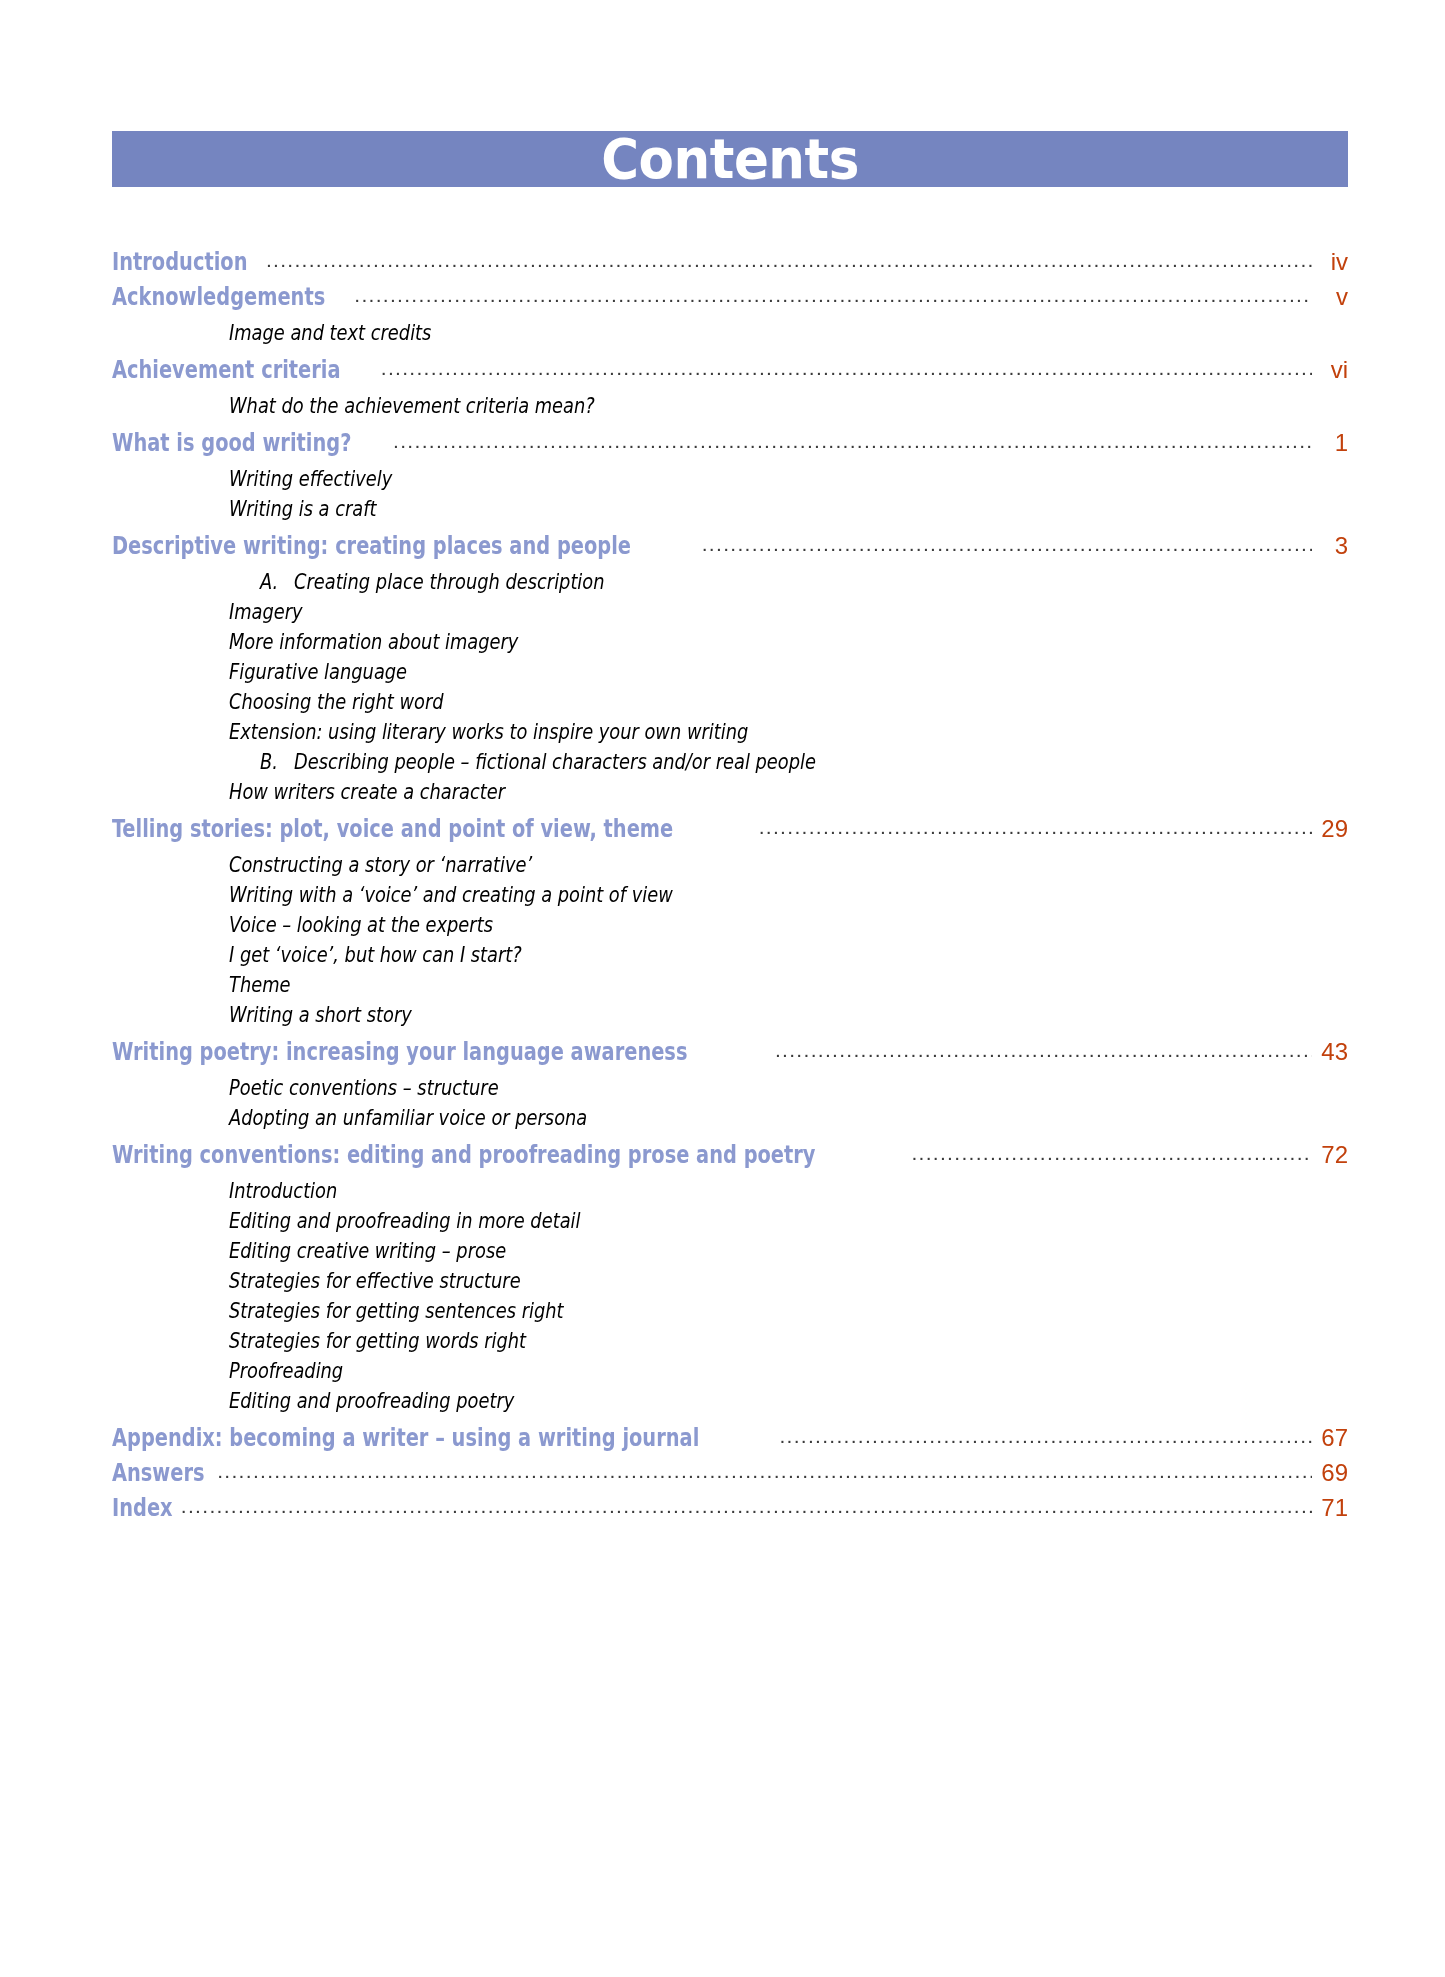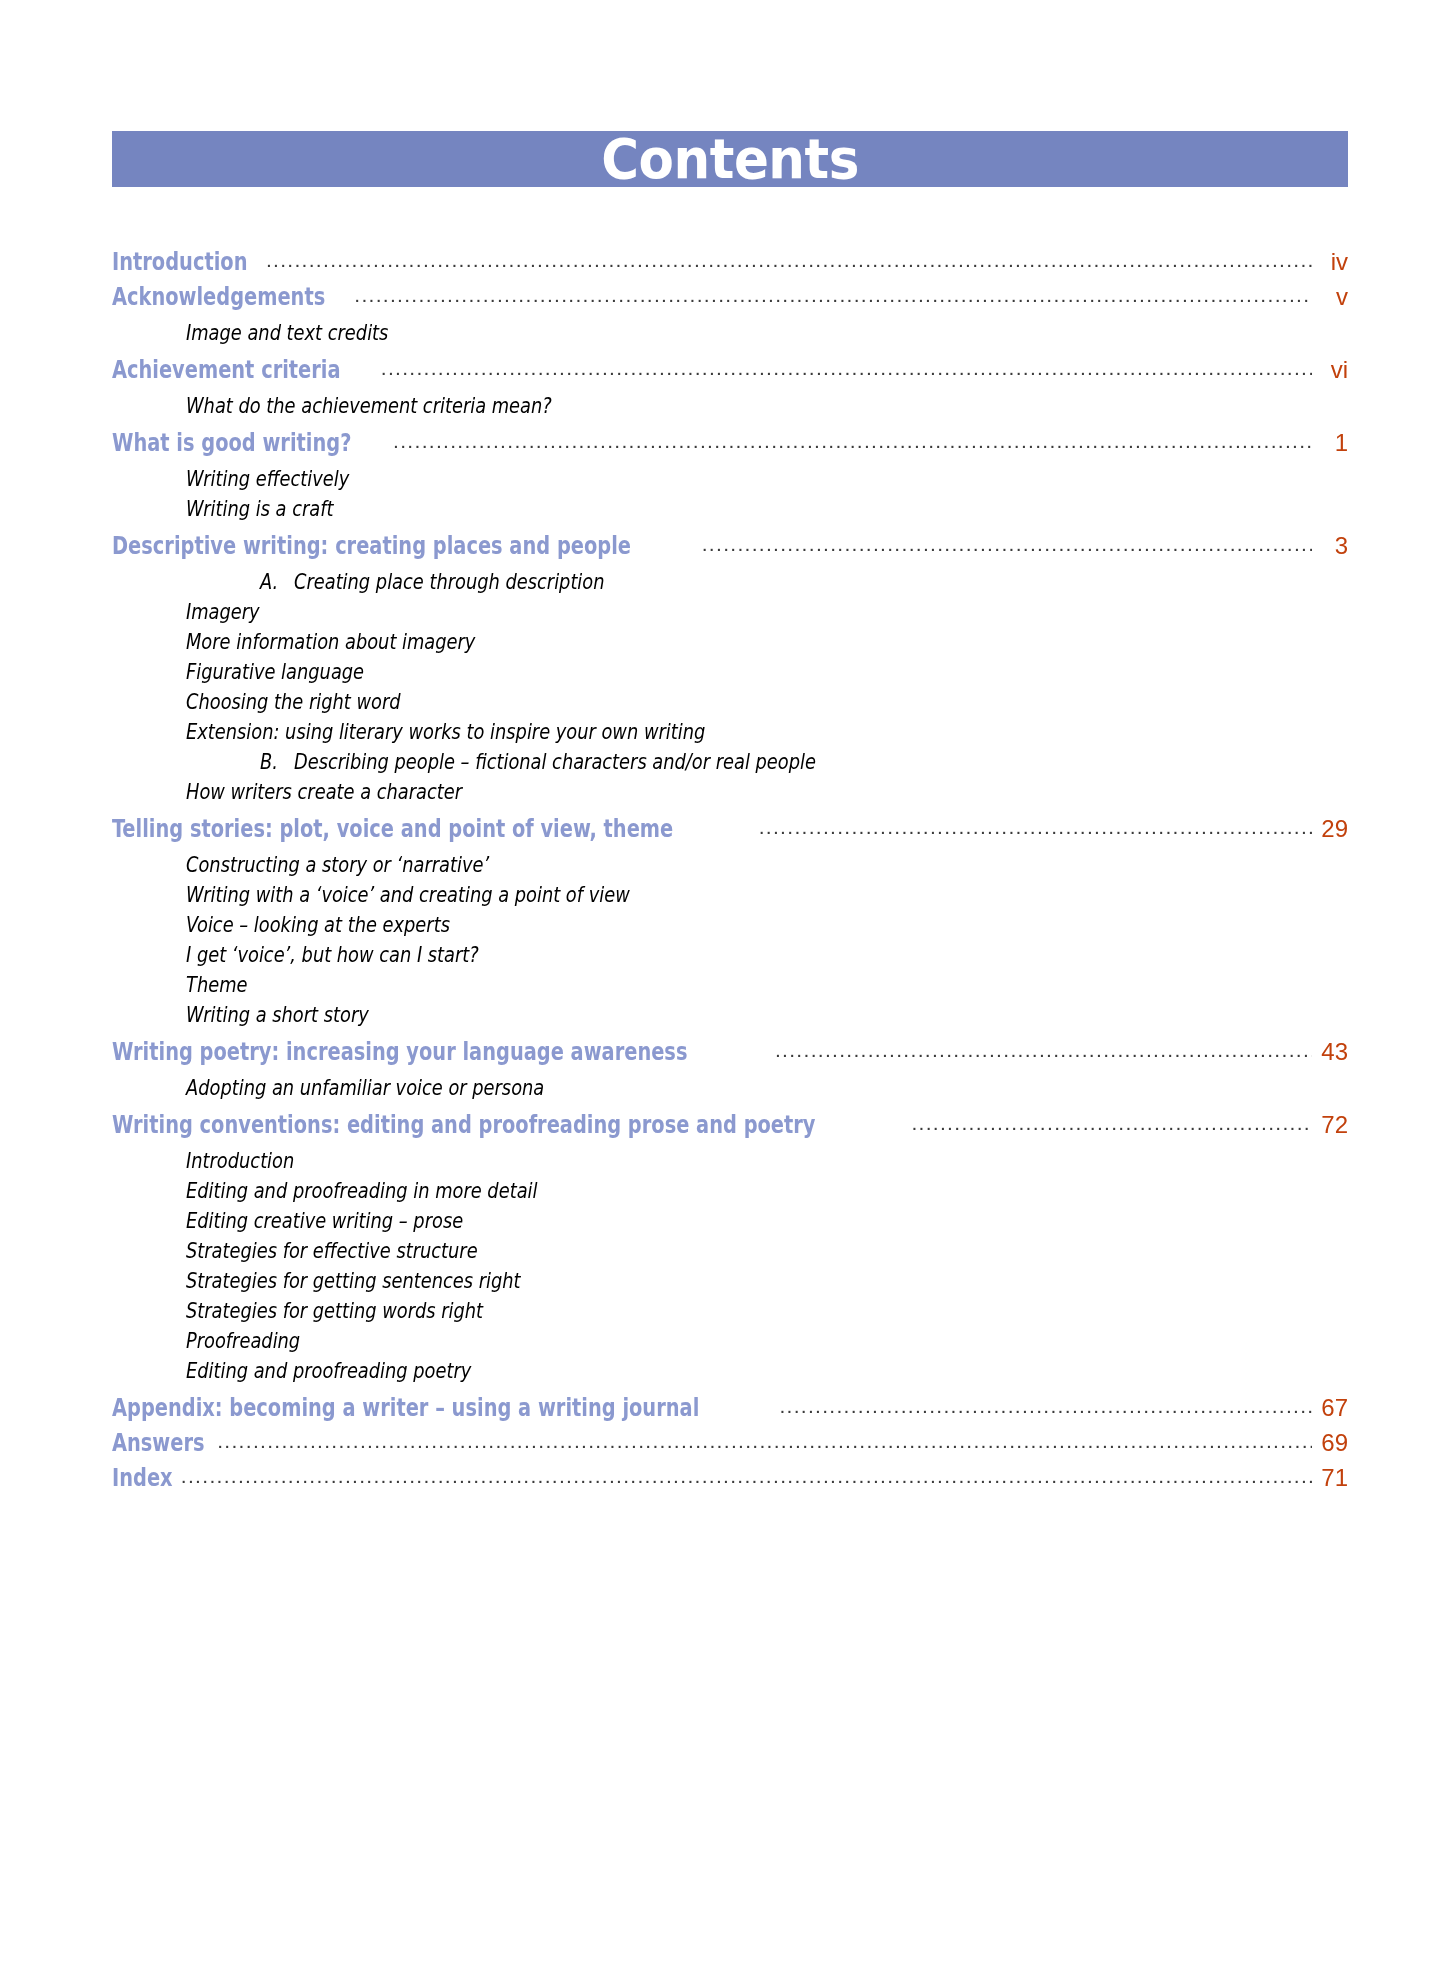--- a/index.html
+++ b/index.html
@@ -122,21 +122,21 @@
   .sub-text {
     font-family: "DejaVu Sans Condensed", "Liberation Sans Narrow", "Liberation Sans", sans-serif;
     font-style: italic;
     font-size: 22px;
     color: #000000;
     line-height: 1.32;
     white-space: nowrap;
     transform: scaleX(0.9);
     transform-origin: left center;
   }
-  .sub.noletter { margin-left: 74px; }
+  .sub.noletter { margin-left: 117px; }
 
   .group { margin-bottom: 9px; }
   .group.tight { margin-bottom: 4px; }
 </style>
 </head>
 <body>
 
 <div class="page">
 
   <div class="banner">
@@ -242,20 +242,23 @@
           <span class="sub-text">Writing a short story</span>
         </div>
       </div>
       <div class="group">
         <div class="entry gap">
           <span class="entry-title">Writing poetry: increasing your language awareness</span>
           <span class="entry-leader"></span>
           <span class="entry-page">43</span>
         </div>
         <div class="sub noletter">
+          <span class="sub-text">Poetic conventions – structure</span>
+        </div>
+        <div class="sub noletter">
           <span class="sub-text">Adopting an unfamiliar voice or persona</span>
         </div>
       </div>
       <div class="group">
         <div class="entry">
           <span class="entry-title">Writing conventions: editing and proofreading prose and poetry</span>
           <span class="entry-leader"></span>
           <span class="entry-page">72</span>
         </div>
         <div class="sub noletter">

